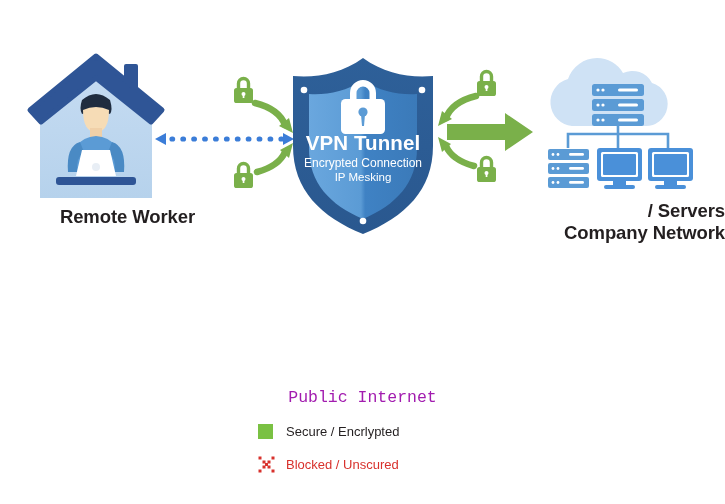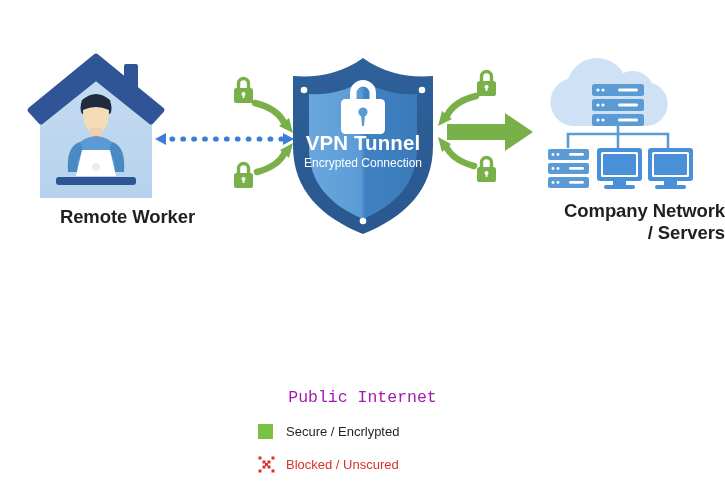--- a/index.html
+++ b/index.html
@@ -328,26 +328,27 @@
         <rect x="654" y="154" width="33" height="21" rx="1" fill="#4a90d9"></rect>
         <rect x="664" y="181" width="13" height="5" fill="#4a90d9"></rect>
         <rect x="655" y="185" width="31" height="4" rx="2" fill="#4a90d9"></rect>
       </g>
     </g>
 
   </svg>
 
   <div class="shield-text" id="shield-title">VPN Tunnel</div>
   <div class="shield-text" id="shield-sub1">Encrypted Connection</div>
+  <div class="shield-text" id="shield-sub2">IP Mesking</div>
 
   <div class="node-label" id="label-remote-worker">Remote Worker</div>
 
   <div class="node-label" id="label-company-network">
+    <div>/ Servers</div>
     <div>Company Network</div>
-    <div>/ Servers</div>
   </div>
 
   <div id="legend">
     <div class="legend-title">Public Internet</div>
 
     <div class="legend-row">
       <span class="legend-swatch green"></span>
       <span class="legend-text secure">Secure / Encrlypted</span>
     </div>
 

